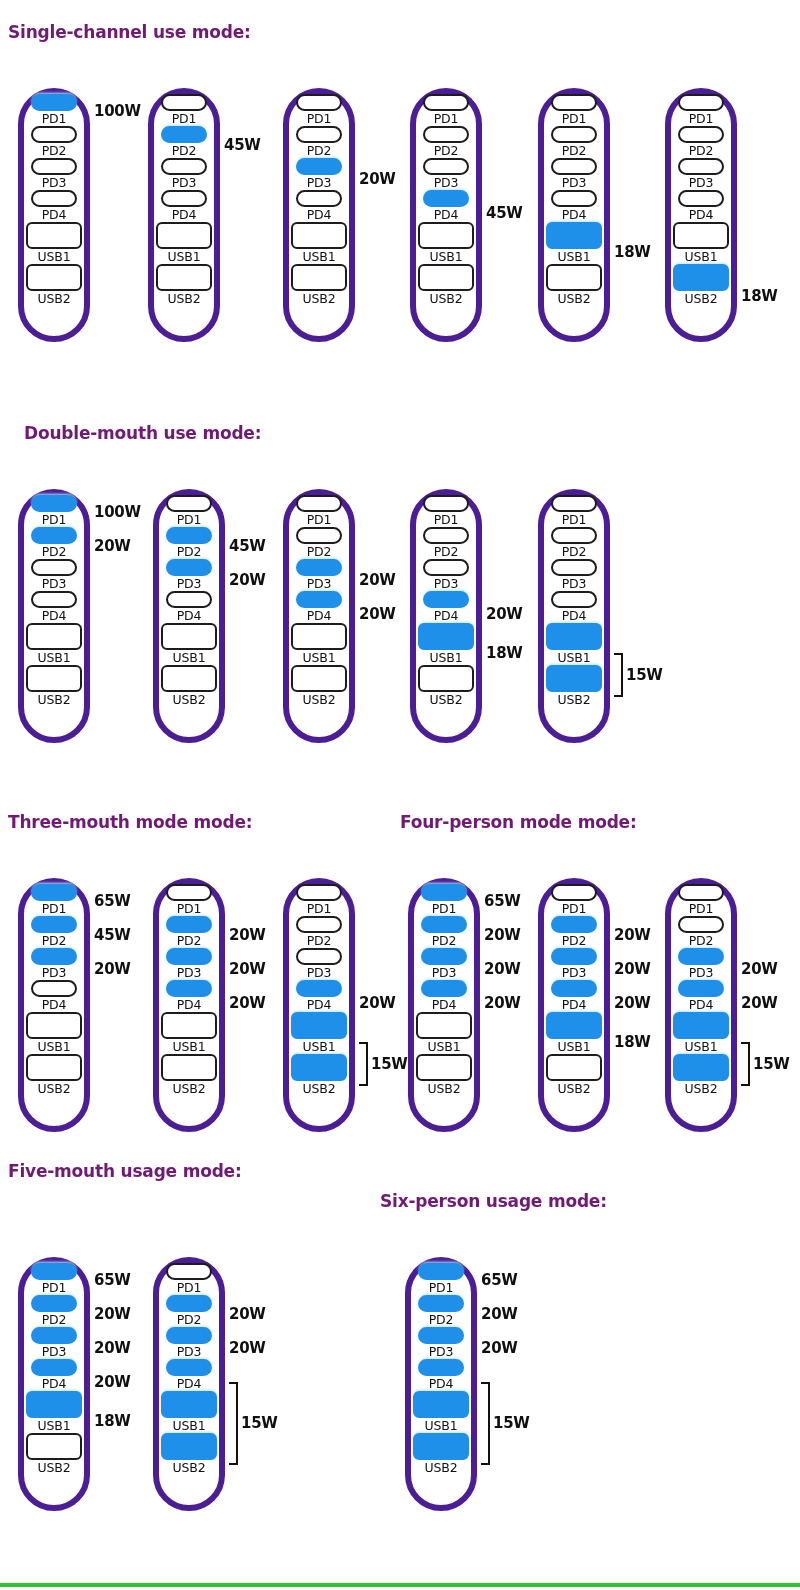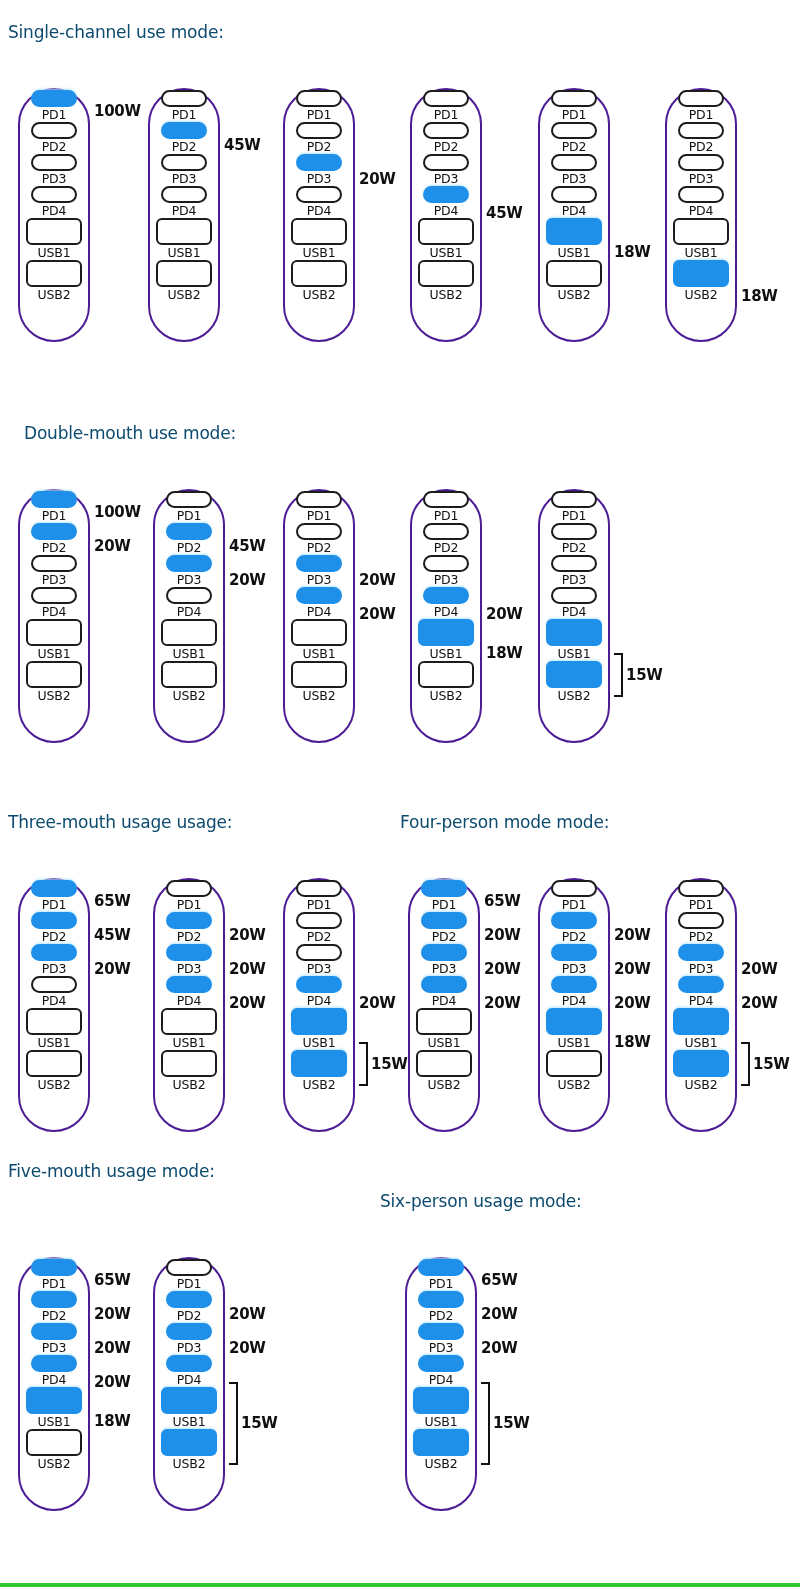--- a/index.html
+++ b/index.html
@@ -18,31 +18,31 @@
   #page-root {
     position: relative;
     width: 800px;
     height: 1590px;
   }
 
   
   .section-title {
     position: absolute;
     font-size: 17px;
-    font-weight: normal;
-    color: #0c4a6e;
+    font-weight: bold;
+    color: #701a75;
     letter-spacing: -0.2px;
     white-space: nowrap;
   }
 
   
   .device {
     position: absolute;
     width: 72px;
-    border: 2px solid #4c1d95;
+    border: 6px solid #4c1d95;
     border-radius: 36px;
     background: #ffffff;
     box-sizing: border-box;
   }
 
   
   .port-row {
     position: relative;
     width: 100%;
     box-sizing: border-box;
@@ -407,21 +407,21 @@
         <div class="port usb on"></div>
         <div class="port-label">USB1</div>
       </div>
       <div class="port-row">
         <div class="port usb on"></div>
         <div class="port-label">USB2</div>
       </div>
     </div>
     <div class="bracket" style="left: 614px; top: 652.5px; height: 44px;"></div>
     <div class="watt" style="left: 626px; top: 665.5px;">15W</div>
-    <div class="section-title" style="left: 8px; top: 812px;">Three-mouth usage usage:</div>
+    <div class="section-title" style="left: 8px; top: 812px;">Three-mouth mode mode:</div>
     <div class="device" style="left: 18px; top: 878px; height: 254px;">
       <div class="port-row">
         <div class="port pd on"></div>
         <div class="port-label">PD1</div>
       </div>
       <div class="port-row">
         <div class="port pd on"></div>
         <div class="port-label">PD2</div>
       </div>
       <div class="port-row">

